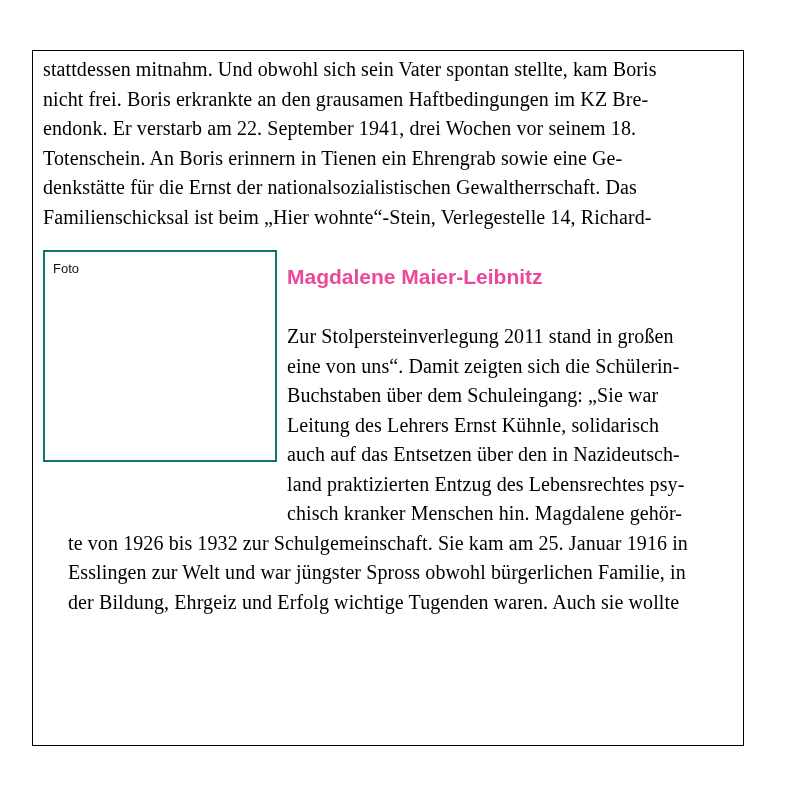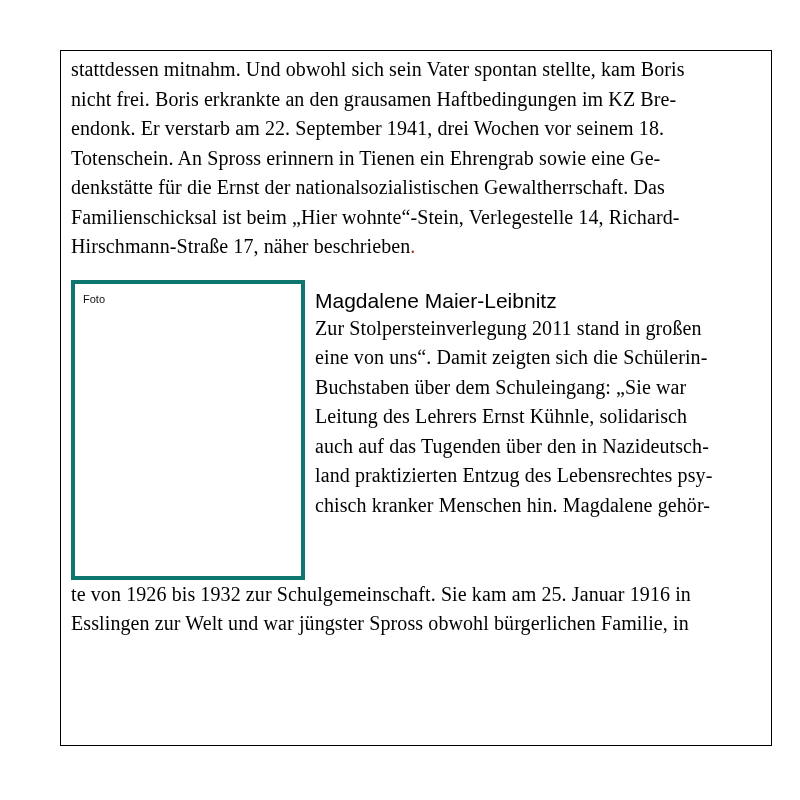--- a/index.html
+++ b/index.html
@@ -9,21 +9,21 @@
   }
   body {
     width: 800px;
     height: 800px;
     position: relative;
     font-family: "Liberation Serif", serif;
     color: #000000;
   }
   .page {
     position: absolute;
-    left: 60px;
+    left: 32px;
     top: 50px;
     width: 712px;
     height: 696px;
     box-sizing: border-box;
     border: 1px solid #000000;
     padding: 4px 10px 4px 10px;
     background: #ffffff;
     overflow: hidden;
   }
   .line {
@@ -33,83 +33,83 @@
     letter-spacing: 0.1px;
   }
   .media-row {
     display: flex;
     align-items: flex-start;
     margin-top: 18px;
   }
   .photo-box {
     flex: 0 0 auto;
     width: 234px;
-    height: 300px;
+    height: 212px;
     box-sizing: border-box;
-    border: 4px solid #0f766e;
+    border: 2px solid #0f766e;
     padding: 9px 8px;
     font-family: "Liberation Sans", sans-serif;
-    font-size: 11px;
+    font-size: 13px;
     color: #111111;
   }
   .media-text {
     flex: 1 1 auto;
     min-width: 0;
     margin-left: 10px;
   }
   .section-heading {
     font-family: "Liberation Sans", sans-serif;
-    font-weight: normal;
+    font-weight: bold;
     font-size: 21px;
     line-height: 26px;
-    margin-top: 8px;
-    color: #000000;
+    margin-top: 14px;
+    color: #ec4899;
   }
   .beside-lines {
+    margin-top: 32px;
   }
   .full-lines {
     margin-top: 0;
+    margin-left: 25px;
   }
   .accent-period {
     color: #b03030;
   }
 </style>
 </head>
 <body>
 
 <div class="page">
 
   <div class="paragraph">
     <div class="line">stattdessen mitnahm. Und obwohl sich sein Vater spontan stellte, kam Boris</div>
     <div class="line">nicht frei. Boris erkrankte an den grausamen Haftbedingungen im KZ Bre-</div>
     <div class="line">endonk. Er verstarb am 22. September 1941, drei Wochen vor seinem 18.</div>
-    <div class="line">Totenschein. An Spross erinnern in Tienen ein Ehrengrab sowie eine Ge-</div>
+    <div class="line">Totenschein. An Boris erinnern in Tienen ein Ehrengrab sowie eine Ge-</div>
     <div class="line">denkstätte für die Ernst der nationalsozialistischen Gewaltherrschaft. Das</div>
     <div class="line">Familienschicksal ist beim „Hier wohnte“-Stein, Verlegestelle 14, Richard-</div>
-    <div class="line">
-      <span>Hirschmann-Straße 17, näher beschrieben</span><span class="accent-period">.</span>
-    </div>
   </div>
 
   <div class="media-row">
     <div class="photo-box">
       <span>Foto</span>
     </div>
     <div class="media-text">
       <div class="section-heading">Magdalene Maier-Leibnitz</div>
       <div class="beside-lines">
         <div class="line">Zur Stolpersteinverlegung 2011 stand in großen</div>
         <div class="line">eine von uns“. Damit zeigten sich die Schülerin-</div>
         <div class="line">Buchstaben über dem Schuleingang: „Sie war</div>
         <div class="line">Leitung des Lehrers Ernst Kühnle, solidarisch</div>
-        <div class="line">auch auf das Tugenden über den in Nazideutsch-</div>
+        <div class="line">auch auf das Entsetzen über den in Nazideutsch-</div>
         <div class="line">land praktizierten Entzug des Lebensrechtes psy-</div>
         <div class="line">chisch kranker Menschen hin. Magdalene gehör-</div>
       </div>
     </div>
   </div>
 
   <div class="full-lines">
     <div class="line">te von 1926 bis 1932 zur Schulgemeinschaft. Sie kam am 25. Januar 1916 in</div>
     <div class="line">Esslingen zur Welt und war jüngster Spross obwohl bürgerlichen Familie, in</div>
+    <div class="line">der Bildung, Ehrgeiz und Erfolg wichtige Tugenden waren. Auch sie wollte</div>
   </div>
 
 </div>
 
 </body></html>

